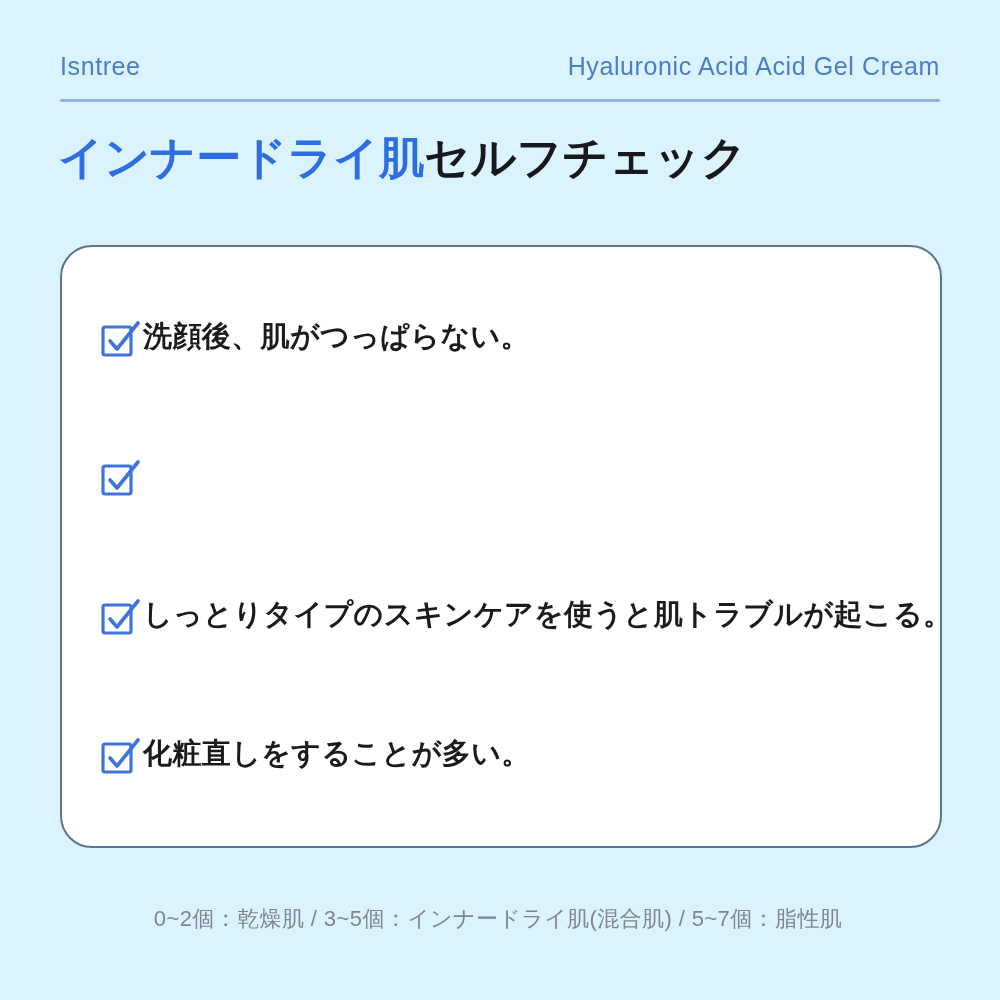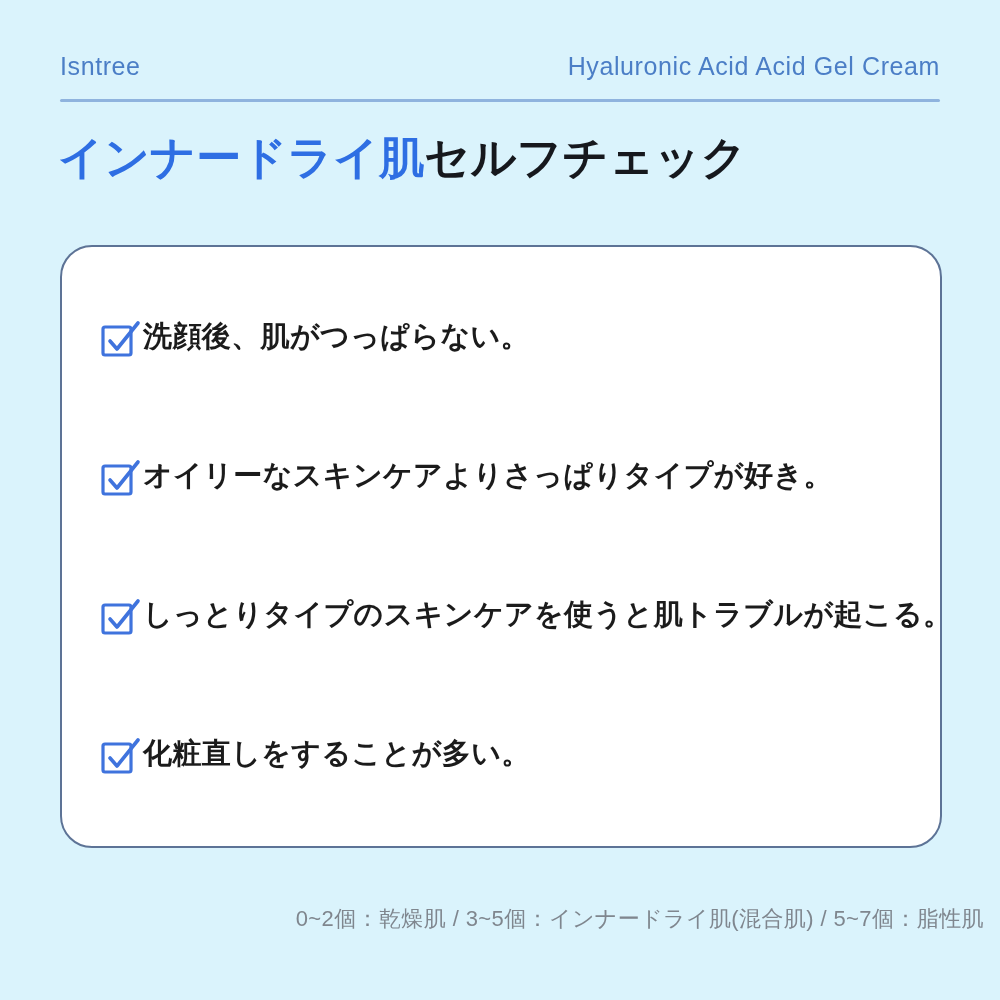--- a/index.html
+++ b/index.html
@@ -90,23 +90,23 @@
   }
   .checkbox svg {
     display: block;
     width: 42px;
     height: 42px;
   }
   
   .footer-note {
     position: absolute;
     left: 0;
-    right: 16px;
+    right: 4px;
     top: 904px;
-    text-align: right;
+    text-align: center;
     color: #7f868e;
     font-size: 22px;
     font-weight: 500;
     letter-spacing: 0.4px;
   }
 </style>
 </head>
 <body>
 
 <div class="page">
@@ -135,21 +135,20 @@
 
 
 
     <div class="check-item">
       <span class="checkbox">
         <svg viewBox="0 0 42 42" xmlns="http://www.w3.org/2000/svg">
             <rect x="3" y="10" width="28" height="28" rx="2" fill="none" stroke="#3f73dd" stroke-width="3.2"></rect>
             <path d="M10 24 L17 32 L38 6" fill="none" stroke="#3f73dd" stroke-width="3.6" stroke-linecap="round" stroke-linejoin="round"></path>
           </svg>
       </span>
-      <span>オイリーなスキンケアよりさっぱりタイプが好き。</span>
     </div>
 
 
     <div class="check-item">
       <span class="checkbox">
         <svg viewBox="0 0 42 42" xmlns="http://www.w3.org/2000/svg">
             <rect x="3" y="10" width="28" height="28" rx="2" fill="none" stroke="#3f73dd" stroke-width="3.2"></rect>
             <path d="M10 24 L17 32 L38 6" fill="none" stroke="#3f73dd" stroke-width="3.6" stroke-linecap="round" stroke-linejoin="round"></path>
           </svg>
       </span>

